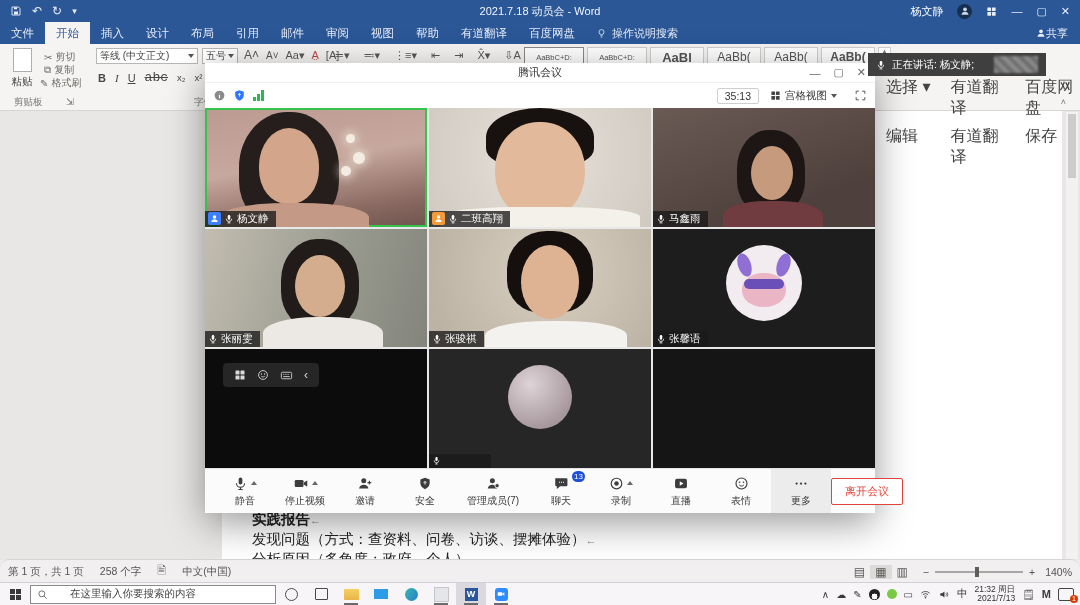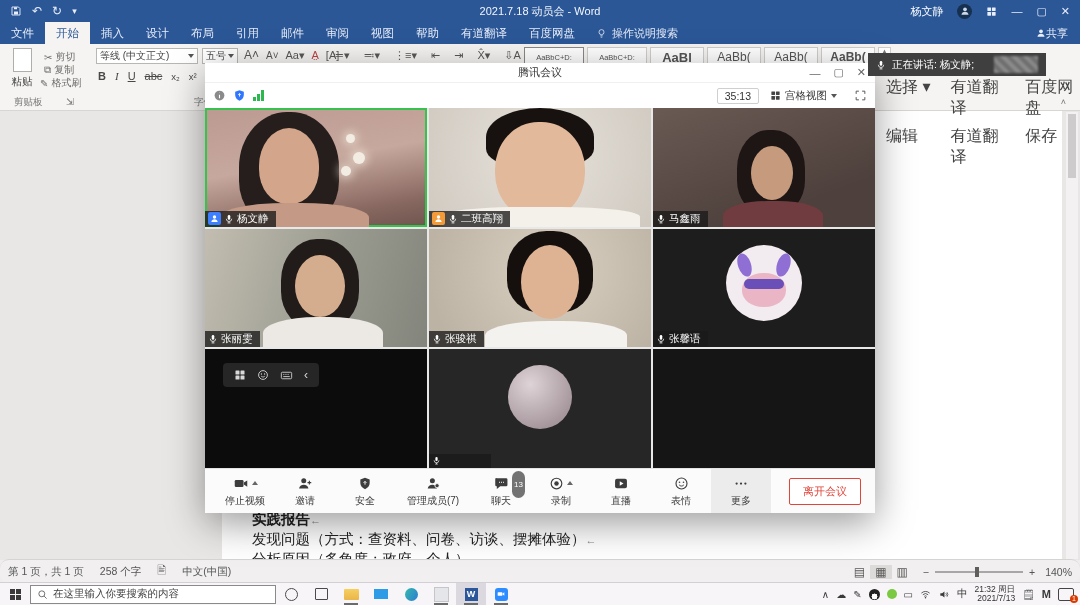--- a/index.html
+++ b/index.html
@@ -46,21 +46,21 @@
   .sb-gap{width:16px;}
   .track{width:88px;height:2px;background:#a9a7a5;position:relative;margin:0 6px;}
   .thumbz{position:absolute;left:46%;top:-4px;width:4px;height:10px;background:#605e5c;}
   .viewic{font-size:12px;color:#5a5856;padding:0 5px;}
 
   
   .taskbar{position:absolute;left:0;right:0;bottom:0;height:22px;background:#f7f5f8;border-top:1px solid #d2d0d4;display:flex;align-items:center;z-index:80;}
   .tb-start{width:30px;display:flex;align-items:center;justify-content:center;}
   .winlogo{display:grid;grid-template-columns:5px 5px;grid-template-rows:5px 5px;gap:1px;}
   .winlogo span{background:#3a3a3a;}
-  .tb-search{width:232px;height:17px;background:#fff;border:1px solid #8a8a8a;display:flex;align-items:center;gap:5px;padding:0 6px;font-size:10.5px;color:#444;}
+  .tb-search{width:232px;height:17px;background:#fff;border:1px solid #8a8a8a;display:flex;align-items:center;gap:22px;padding:0 6px;font-size:10.5px;color:#444;}
   .tb-ic{width:30px;height:22px;display:flex;align-items:center;justify-content:center;position:relative;}
   .openbar{position:absolute;bottom:0;left:8px;right:8px;height:2px;background:#6b6b6b;}
   .tb-ic.activeapp{background:#dcd8e0;}
   .tray{margin-left:auto;display:flex;align-items:center;gap:7px;padding-right:6px;color:#3a3a3a;font-size:10px;}
   .clock{text-align:right;font-size:8.5px;line-height:9px;color:#333;}
   .qq{width:11px;height:11px;border-radius:50%;background:radial-gradient(circle at 50% 68%,#fff 30%,#222 34%);}
   .g360{width:10px;height:10px;border-radius:50%;background:#7bc843;}
   .notif{position:relative;width:14px;height:11px;border:1.2px solid #444;border-radius:2px;}
   .notif .bdg{position:absolute;right:-5px;bottom:-3px;background:#d83b01;color:#fff;font-size:7px;border-radius:6px;padding:0 2px;line-height:8px;}
 
@@ -84,21 +84,21 @@
   .nlabel{position:absolute;left:0;bottom:0;background:rgba(25,25,25,.78);color:#fff;font-size:10.5px;display:flex;align-items:center;gap:3px;padding:1px 7px 1px 3px;z-index:3;}
   .hbadge{width:13px;height:13px;border-radius:2px;display:flex;align-items:center;justify-content:center;}
   .hbadge.blue{background:#3e7fff;} .hbadge.orange{background:#f29b38;}
   .selftools{position:absolute;left:18px;top:14px;background:#262626;border-radius:4px;display:flex;align-items:center;gap:11px;padding:5px 11px;color:#d8d8d8;}
   .lampdot{position:absolute;border-radius:50%;background:#f3ece2;box-shadow:0 0 8px 3px rgba(245,238,225,.55);}
 
   .meet-toolbar{height:44px;background:#fbfbfb;border-top:1px solid #e4e4e4;display:flex;align-items:stretch;padding:0 10px;}
   .tbtn{display:flex;flex-direction:column;align-items:center;justify-content:center;min-width:52px;gap:2px;font-size:10px;color:#3a3a3a;position:relative;padding:0 4px;}
   .tbtn .icorow{display:flex;align-items:center;gap:3px;height:17px;color:#3d3d3d;}
   .tbtn.more{background:#ececec;}
-  .badge{position:absolute;top:2px;right:6px;background:#737373;color:#fff;border-radius:7px;font-size:8px;min-width:9px;height:11px;line-height:11px;text-align:center;padding:8px 2px;}
+  .badge{position:absolute;top:2px;right:6px;background:#1d4ed8;color:#fff;border-radius:7px;font-size:8px;min-width:9px;height:11px;line-height:11px;text-align:center;padding:0 2px;}
   .leave{margin-left:auto;align-self:center;border:1px solid #e0443a;color:#e0443a;background:#fff;border-radius:2px;padding:5px 13px;font-size:11px;margin-right:4px;white-space:nowrap;}
 </style>
 </head>
 <body>
 
 <svg width="0" height="0" style="position:absolute">
   <symbol id="i-mic" viewBox="0 0 24 24">
       <rect x="9" y="2.5" width="6" height="11" rx="3" fill="currentColor"></rect>
       <path d="M5.5 11.5a6.5 6.5 0 0 0 13 0" fill="none" stroke="currentColor" stroke-width="1.8"></path>
       <path d="M12 18v3.5M8.5 21.5h7" stroke="currentColor" stroke-width="1.8" fill="none"></path>
@@ -285,21 +285,21 @@
       <span style="font-size:12px;">A˄</span>
       <span style="font-size:10px;">A˅</span>
       <span>Aa▾</span>
       <span style="color:#b44;">A̤</span>
       <span>[A]</span>
     </div>
     <div class="abs" style="left:98px;top:26px;display:flex;gap:9px;align-items:center;color:#4a4846;">
       <b>B</b>
       <i style="font-family:'Liberation Serif',serif;">I</i>
       <u>U</u>
-      <s style="font-size:11px;">abc</s>
+      <s style="font-size:13px;font-family:Liberation Mono, monospace;">abc</s>
       <span style="font-size:9.5px;">x₂</span>
       <span style="font-size:9.5px;">x²</span>
     </div>
     <div class="grouplabel abs" style="left:194px;top:52px;">字体</div>
 
     <div class="abs" style="left:330px;top:5px;display:flex;gap:8px;align-items:center;color:#5a5856;font-size:11px;">
       <span class="glyphbtn">≔▾</span>
       <span class="glyphbtn">≕▾</span>
       <span class="glyphbtn">⋮≡▾</span>
       <span class="glyphbtn">⇤</span>
@@ -525,20 +525,29 @@
             </svg>
         </div>
       </div>
 
       <div class="cell" style="background:#151515;"></div>
     </div>
 
     <div class="meet-toolbar">
       <div class="tbtn">
         <span class="icorow">
+            <svg class="ic" width="15" height="15">
+              <use href="#i-mic"></use>
+            </svg>
+            <span class="caretup"></span>
+          </span>
+        <span>静音</span>
+      </div>
+      <div class="tbtn">
+        <span class="icorow">
             <svg class="ic" width="16" height="15">
               <use href="#i-cam"></use>
             </svg>
             <span class="caretup"></span>
           </span>
         <span>停止视频</span>
       </div>
       <div class="tbtn">
         <span class="icorow">
             <svg class="ic" width="16" height="15">

